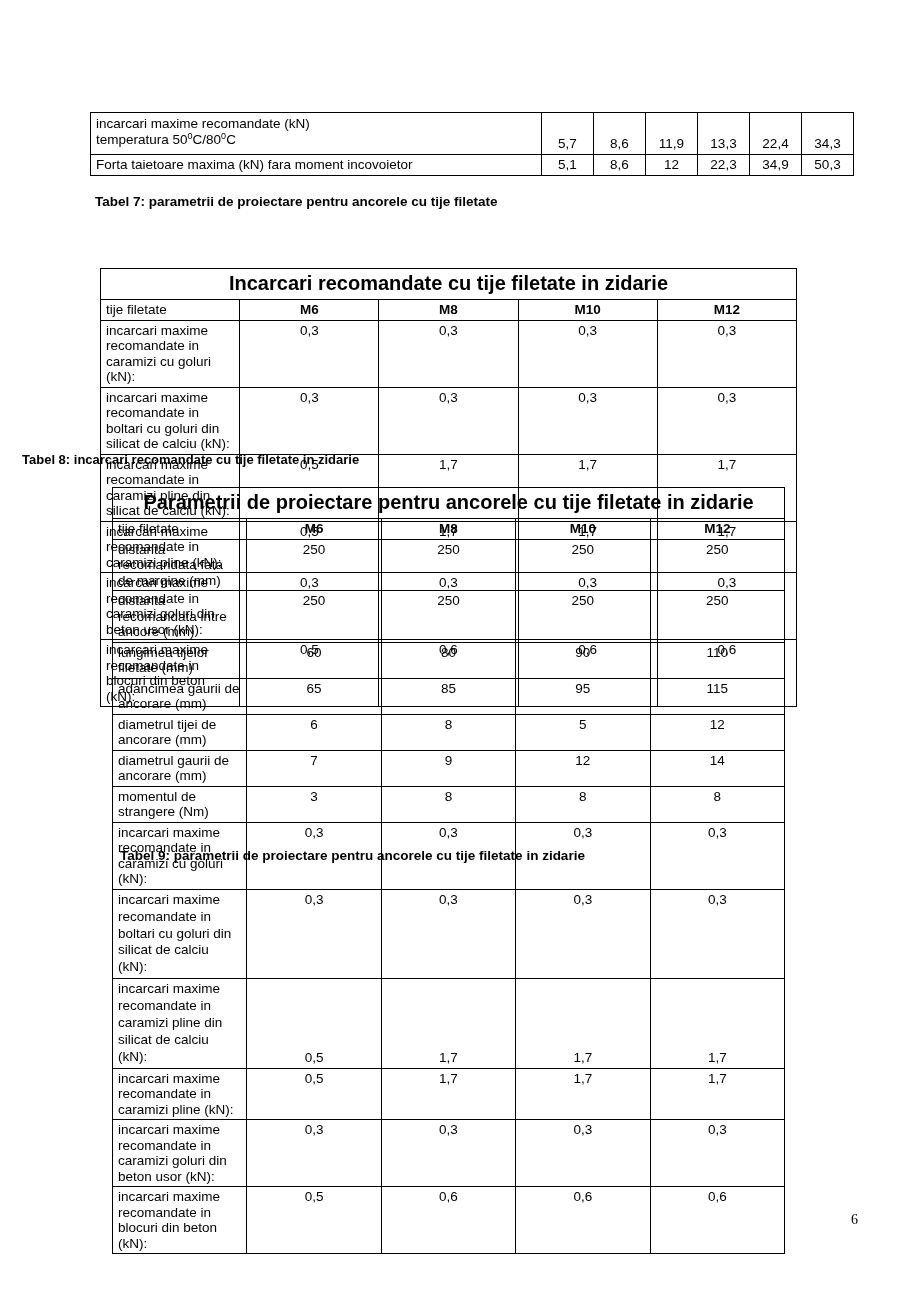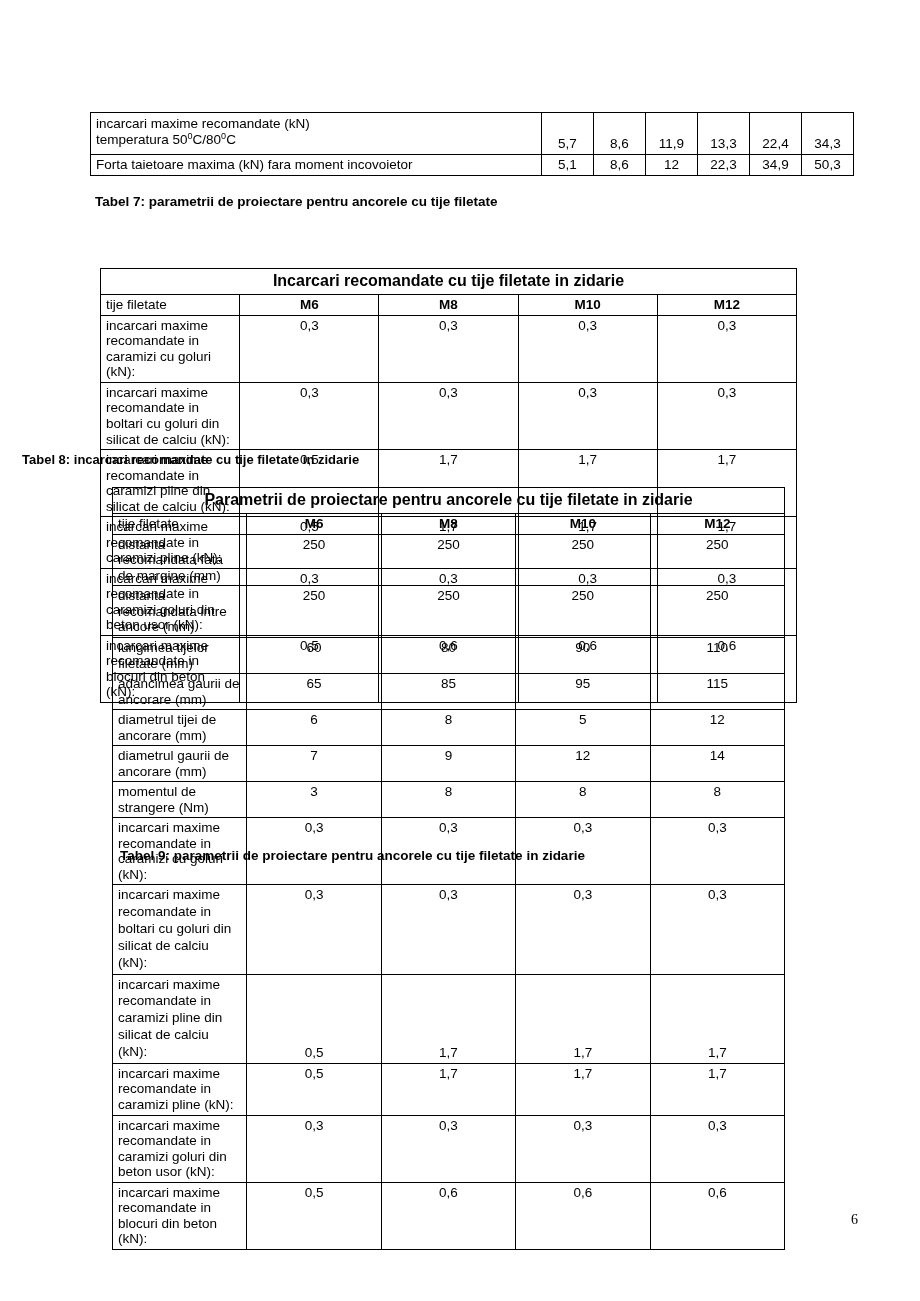--- a/index.html
+++ b/index.html
@@ -41,21 +41,21 @@
     padding-right: 2px;
   }
   .hdr-cell {
     text-align: center;
     font-weight: bold;
     margin-top: 9px;
   }
   .title-row td {
     text-align: center;
     font-weight: bold;
-    font-size: 16px;
+    font-size: 20px;
     padding: 3px 4px 4px;
   }
 
   
   .tbl7-wrap {
     position: absolute;
     left: 90px;
     top: 112px;
     width: 722px;
   }

